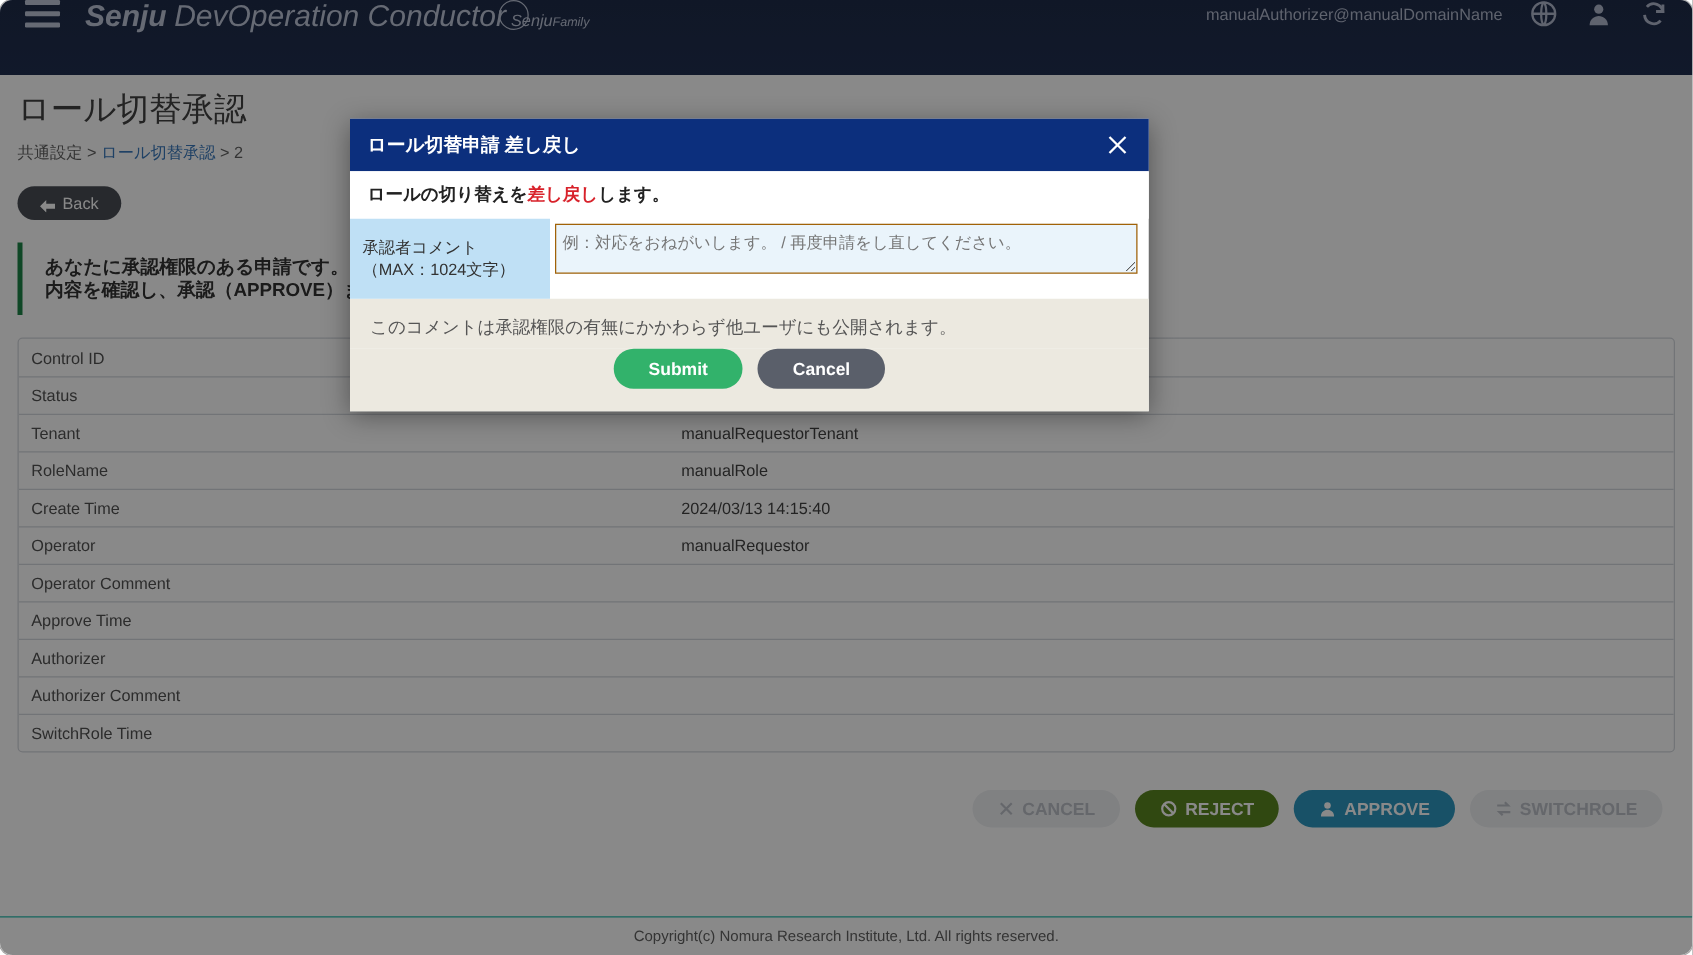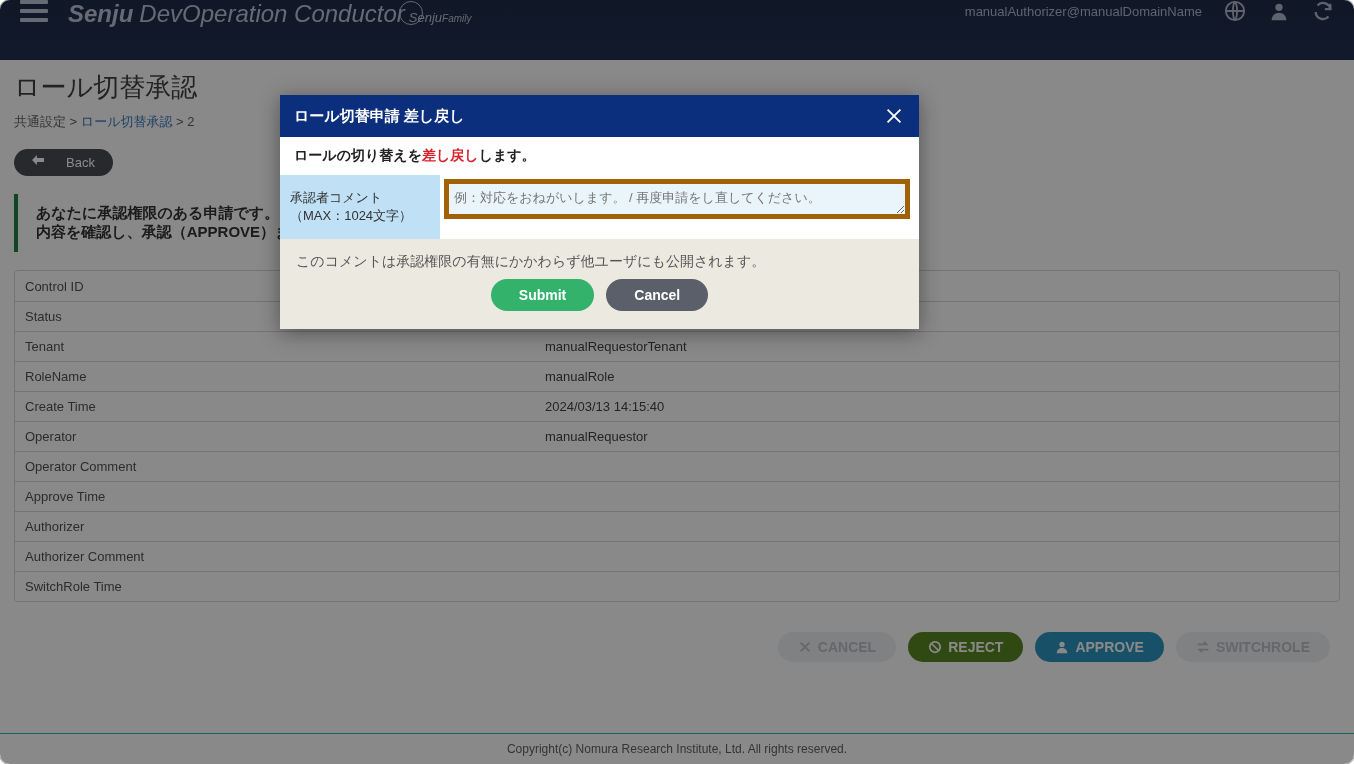--- a/index.html
+++ b/index.html
@@ -15,21 +15,21 @@
 .logo .sub { font-size: 14px; margin-left: 4px; position: relative; }
 .logo .sub::before { content:""; position:absolute; width:22px; height:22px; border:1.5px solid #b8c0d4; border-radius:50%; left:-10px; top:-8px; }
 .header-right { margin-left: auto; display: flex; align-items: center; gap: 22px; color: #aab2c8; font-size: 13px; }
 .hicon { width: 22px; height: 22px; display:inline-flex; align-items:center; justify-content:center; }
 .hicon svg { width:100%; height:100%; }
 
 
 .page-title { font-size: 26px; padding: 10px 14px 4px; color: #333; }
 .breadcrumb { font-size: 13px; padding: 4px 14px 18px; color: #555; }
 .breadcrumb a { color: #2a6eb6; text-decoration: none; }
-.back-btn { margin-left: 14px; background: #3a3f47; color: #fff; border: none; border-radius: 16px; padding: 6px 18px; font-size: 13px; cursor: pointer; display:inline-flex; align-items:flex-start; gap:22px; }
+.back-btn { margin-left: 14px; background: #3a3f47; color: #fff; border: none; border-radius: 16px; padding: 6px 18px; font-size: 13px; cursor: pointer; display:inline-flex; align-items:flex-end; gap:6px; }
 
 .info-box { margin: 18px 14px 0; border-left: 4px solid #0a7a38; padding: 10px 18px; font-size: 15px; font-weight: 700; color: #222; }
 
 .table { margin: 18px 14px 0; border: 1px solid #d0d4da; border-radius: 4px; overflow: hidden; font-size: 13px; color: #333; }
 .row { display: flex; border-top: 1px solid #d0d4da; min-height: 30px; align-items: center; }
 .row:first-child { border-top: none; }
 .cell-l { width: 520px; padding: 5px 10px; color: #444; }
 .cell-r { flex: 1; padding: 5px 10px; }
 
 .actions { display:flex; gap:12px; justify-content:flex-end; padding: 30px 24px; }
@@ -45,21 +45,21 @@
 
 .overlay { position:absolute; inset:0; background:rgba(20,20,20,0.5); }
 .modal { position:absolute; left:280px; top:95px; width:639px; background:#fff; box-shadow:0 4px 20px rgba(0,0,0,0.4); }
 .modal-head { background:#0c2f7d; color:#fff; font-size:15px; font-weight:700; padding:10px 14px; display:flex; align-items:center; }
 .modal-close { margin-left:auto; cursor:pointer; width:22px; height:22px; }
 .modal-msg { padding:10px 14px; font-size:14px; font-weight:700; color:#222; background:#fff; }
 .modal-msg .red { color:#d8222b; }
 .form-row { display:flex; }
 .form-label { width:160px; background:#bfe0f5; padding:14px 10px; font-size:13px; color:#333; }
 .form-field { flex:1; padding:4px; }
-.form-field textarea { width:99%; height:40px; border:5px solid #a16207; background:#eaf4fb; font-size:13px; padding:5px; resize:both; font-family:inherit; }
+.form-field textarea { width:99%; height:40px; border:1px solid #a16207; background:#eaf4fb; font-size:13px; padding:5px; resize:both; font-family:inherit; }
 .modal-note { padding:14px 16px 8px; font-size:14px; color:#555; background:#ece9e0; }
 .modal-actions { background:#ece9e0; padding:0 0 18px; display:flex; gap:12px; justify-content:center; }
 .mbtn { border:none; border-radius:18px; padding:8px 28px; font-size:14px; font-weight:700; cursor:pointer; color:#fff; }
 .mbtn.submit { background:#32b26b; }
 .mbtn.cancel { background:#5a5f6a; }
 </style>
 </head>
 <body>
 
 <div class="app">

